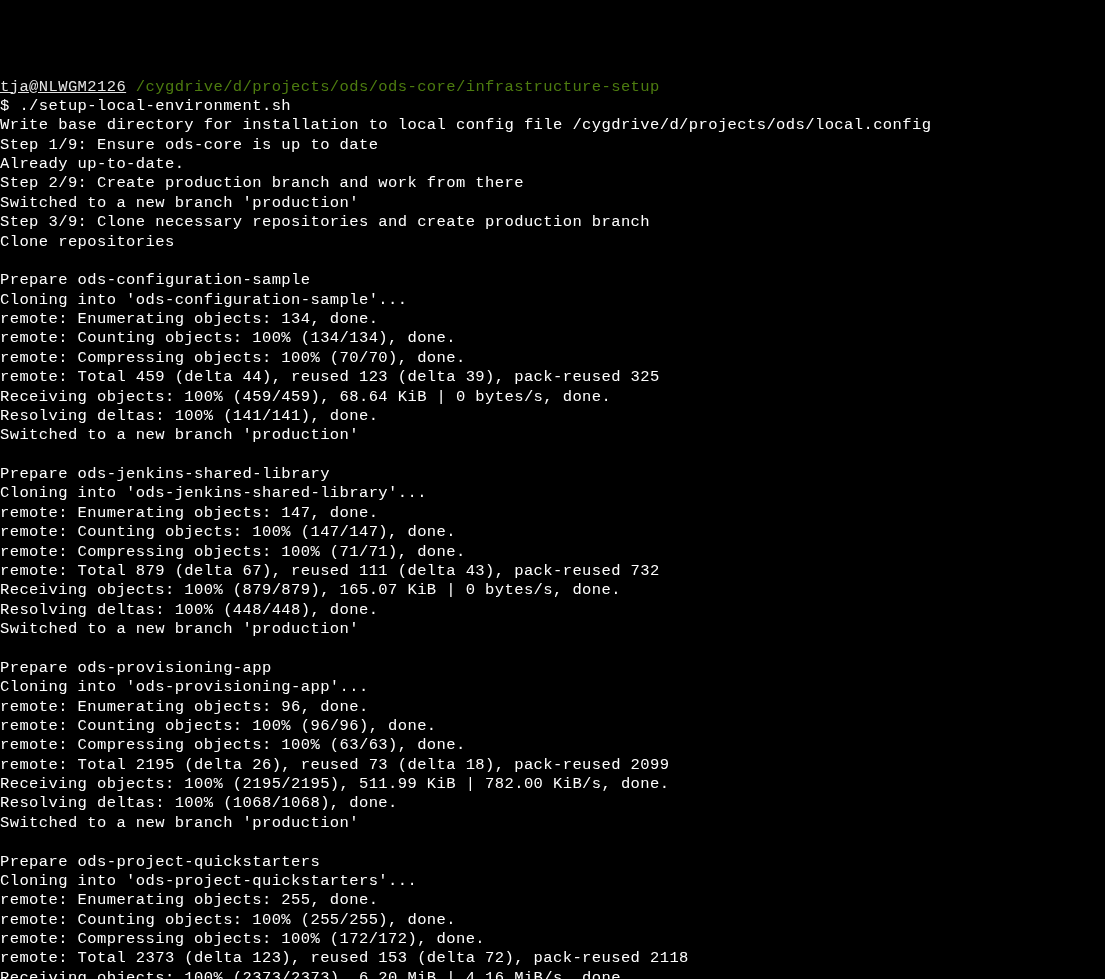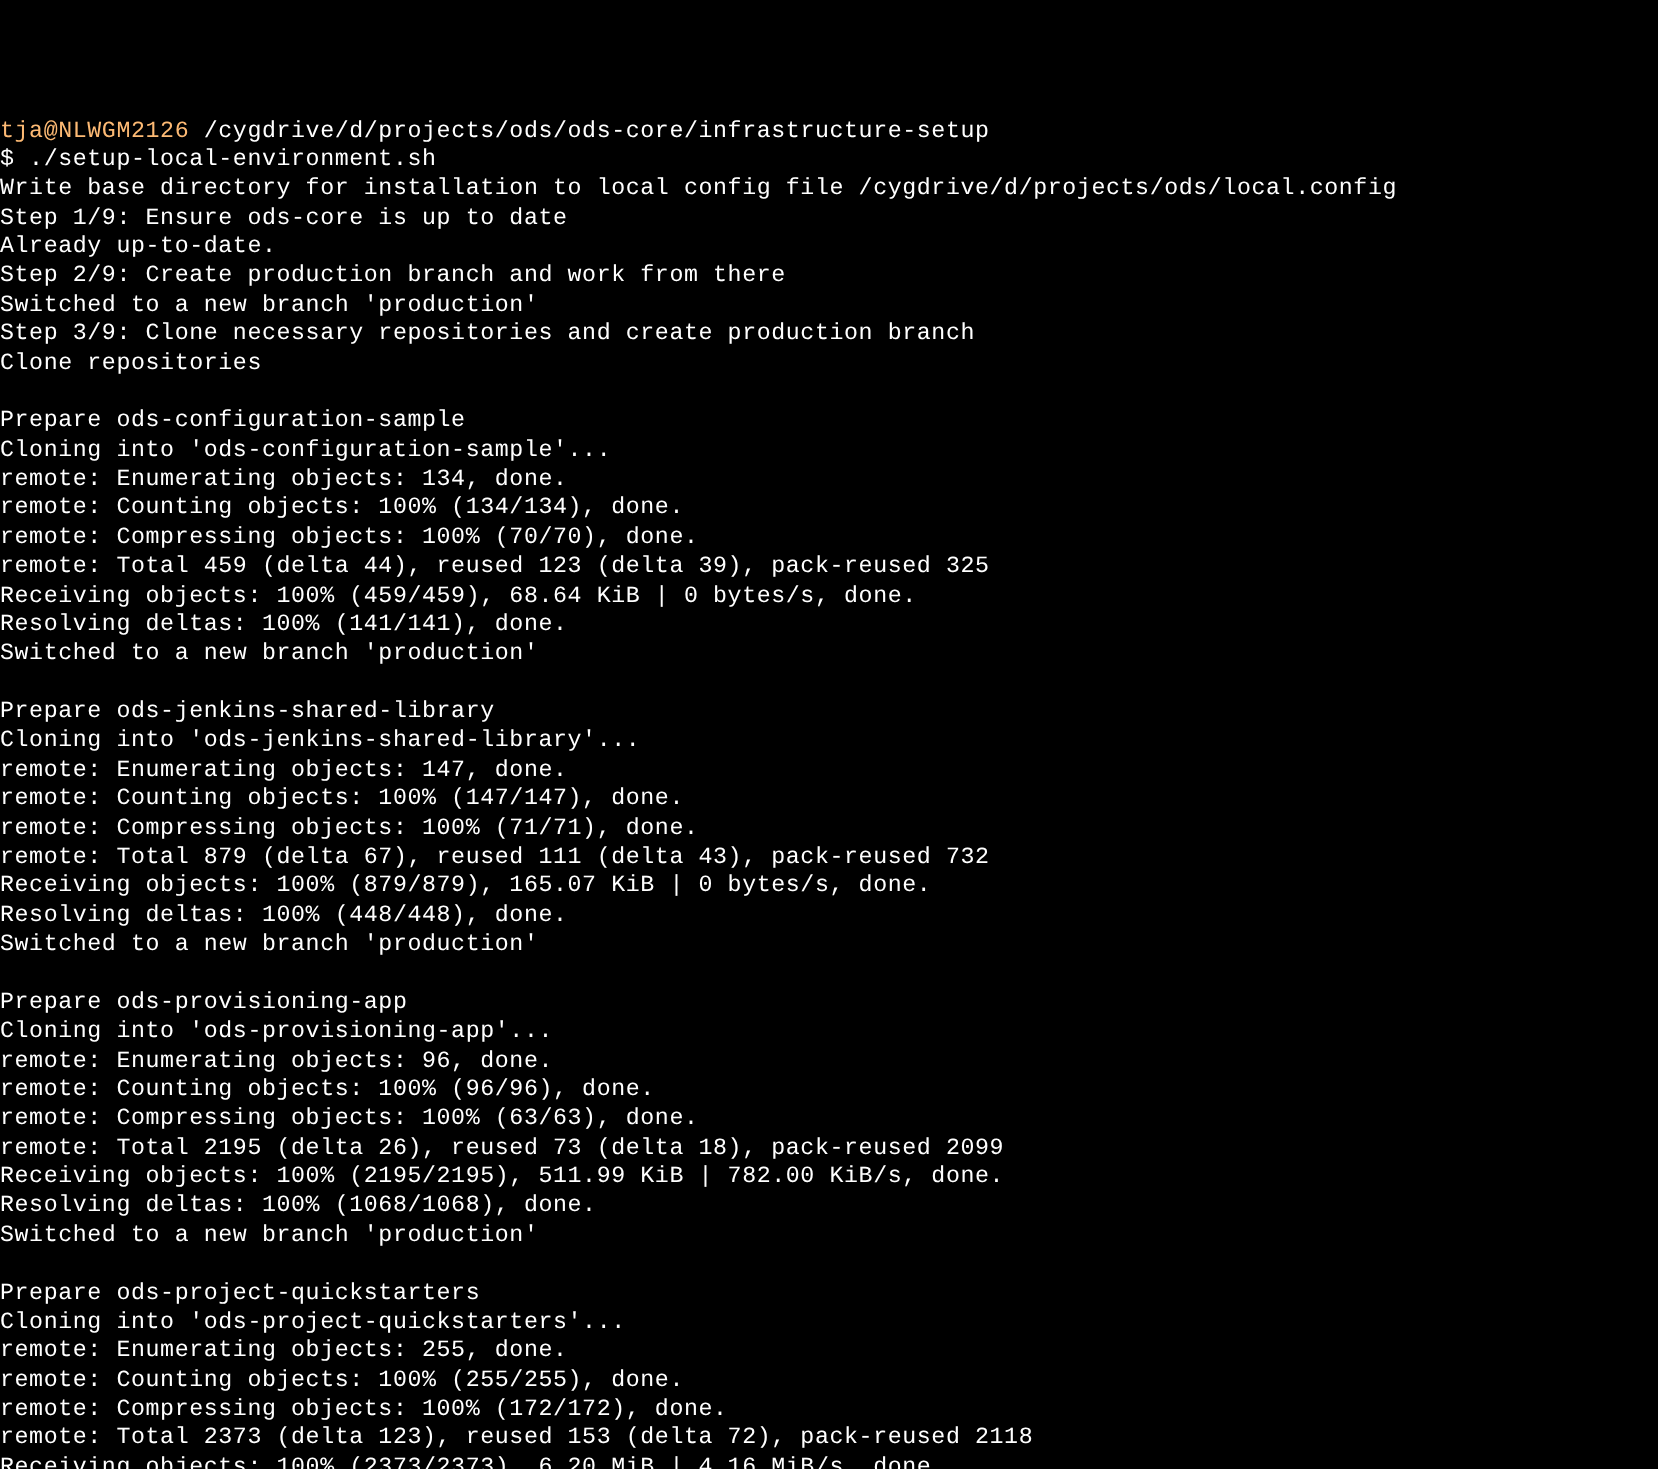--- a/index.html
+++ b/index.html
@@ -7,24 +7,25 @@
       color: #ffffff;
       font-family: 'Consolas', 'Courier New', monospace;
       font-size: 15.5px;
       line-height: 1.25;
       margin: 0;
       padding: 0;
       white-space: pre;
       letter-spacing: 0.4px;
     }
     .prompt-user {
-      color: #fdba74;
+      color: #e5e5e5;
+      text-decoration: underline;
     }
     .prompt-path {
-      color: #ffffff;
+      color: #4d7c0f;
     }
     .prompt-dollar {
       color: #ffffff;
     }
     .line {
       display: block;
     }
     .terminal {
       padding: 0;
     }

